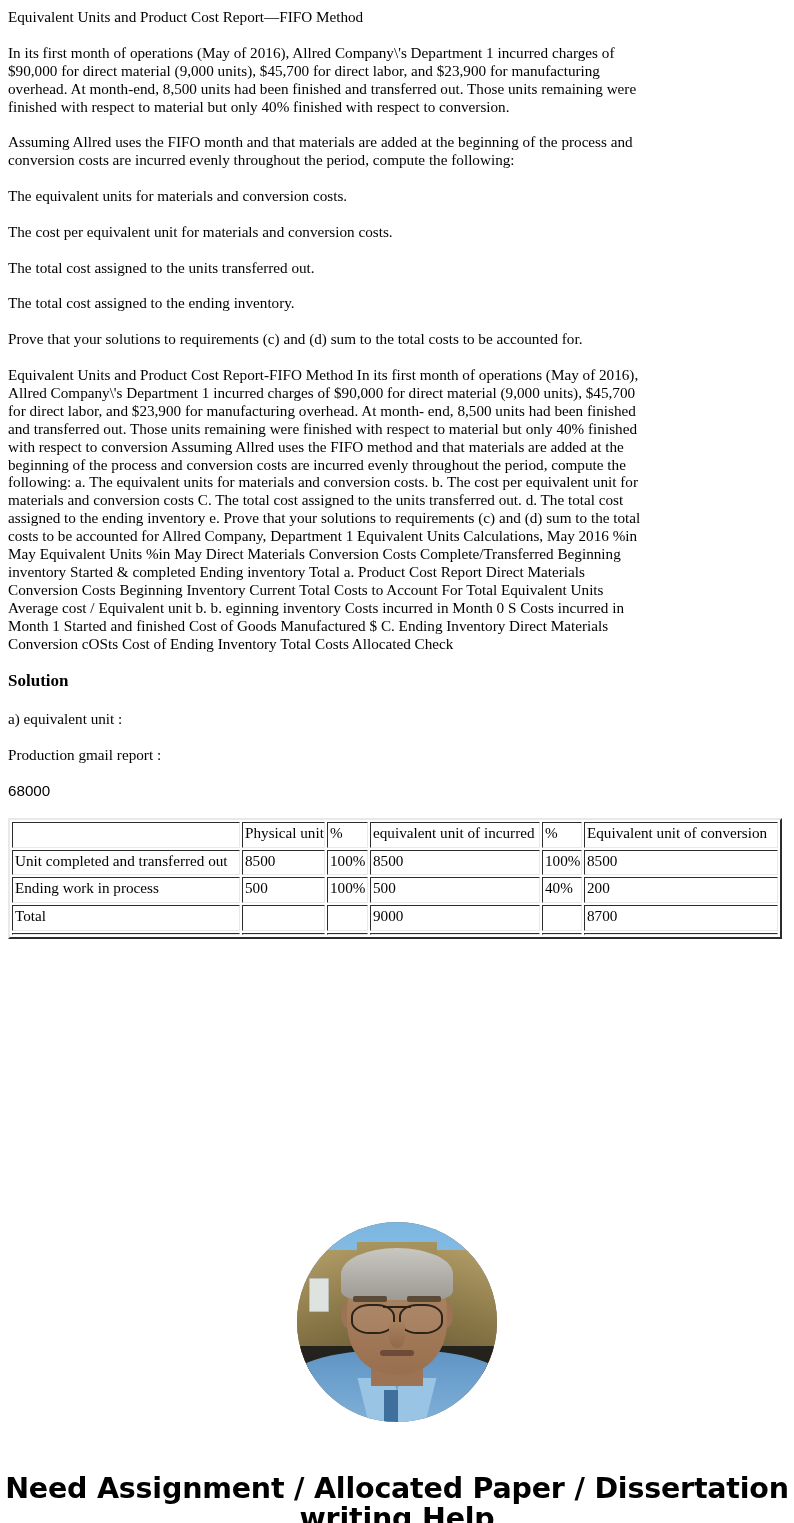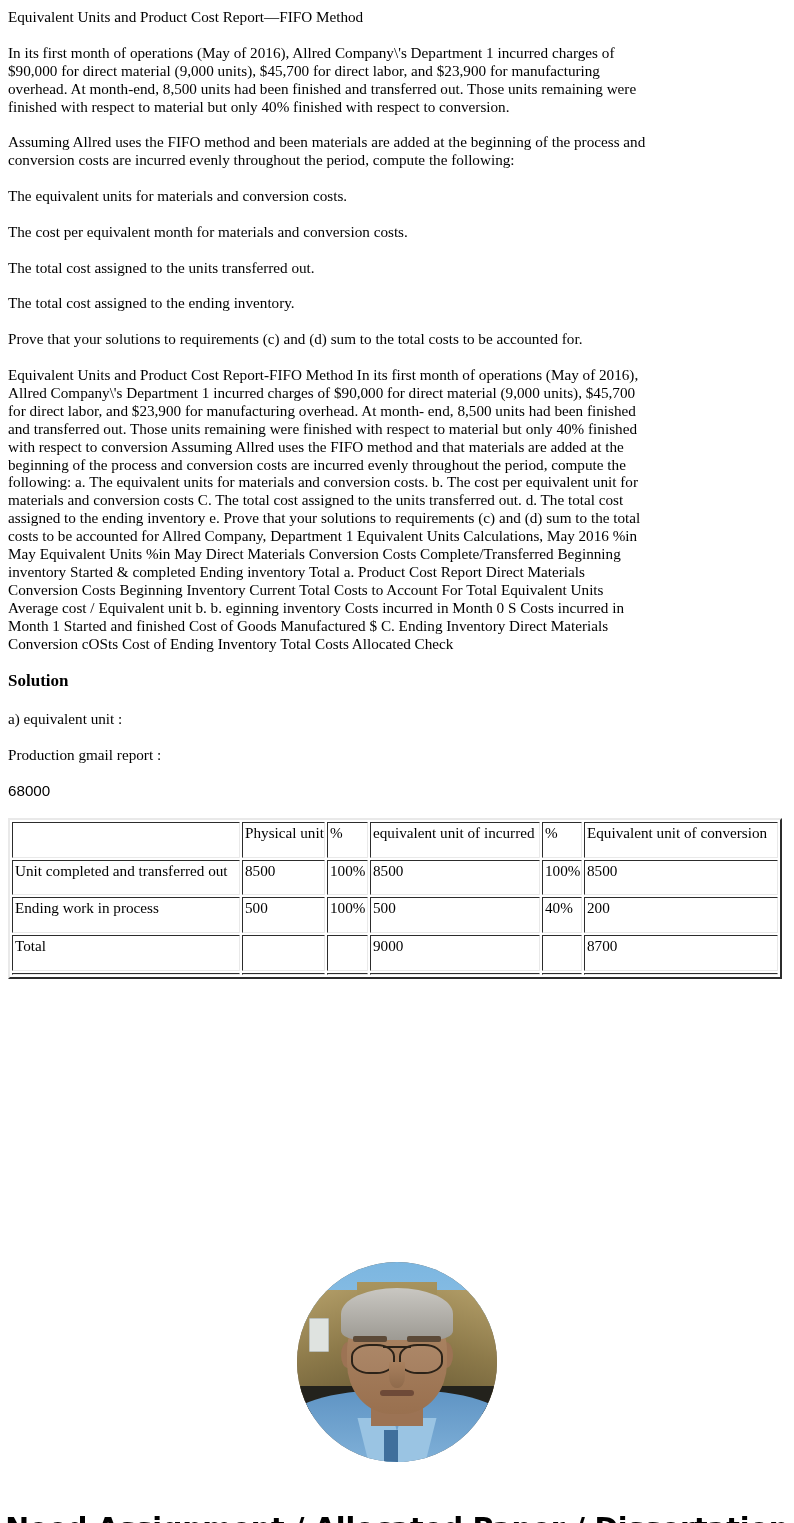--- a/index.html
+++ b/index.html
@@ -56,21 +56,21 @@
     margin: 0;
     width: 766px;
     table-layout: fixed;
     font-size: 15.2px;
     line-height: 17.9px;
     background: #ffffff;
   }
   table.report td {
     border: 1px inset #c0c0c0;
     border-color: #808080 #e9e9e9 #e9e9e9 #808080;
-    padding: 1px 2px 15px 2px;
+    padding: 1px 2px 5px 2px;
     vertical-align: top;
     overflow: hidden;
     white-space: nowrap;
     font-family: "Liberation Serif", "DejaVu Serif", serif;
     height: 17px;
   }
   table.report tr.spacer td { height: 0px; padding: 0; line-height: 0; font-size: 0; }
 
   col.c0 { width: 228px; }
   col.c1 { width: 83px; }
@@ -199,27 +199,27 @@
 <body>
 
 <div class="page">
 
   <p class="para">Equivalent Units and Product Cost Report—FIFO Method</p>
   <div class="gap"></div>
 
   <p class="para">In its first month of operations (May of 2016), Allred Company\'s Department 1 incurred charges of $90,000 for direct material (9,000 units), $45,700 for direct labor, and $23,900 for manufacturing overhead. At month-end, 8,500 units had been finished and transferred out. Those units remaining were finished with respect to material but only 40% finished with respect to conversion.</p>
   <div class="gap"></div>
 
-  <p class="para">Assuming Allred uses the FIFO method and been materials are added at the beginning of the process and conversion costs are incurred evenly throughout the period, compute the following:</p>
+  <p class="para">Assuming Allred uses the FIFO month and that materials are added at the beginning of the process and conversion costs are incurred evenly throughout the period, compute the following:</p>
   <div class="gap"></div>
 
   <p class="para">The equivalent units for materials and conversion costs.</p>
   <div class="gap"></div>
 
-  <p class="para">The cost per equivalent month for materials and conversion costs.</p>
+  <p class="para">The cost per equivalent unit for materials and conversion costs.</p>
   <div class="gap"></div>
 
   <p class="para">The total cost assigned to the units transferred out.</p>
   <div class="gap"></div>
 
   <p class="para">The total cost assigned to the ending inventory.</p>
   <div class="gap"></div>
 
   <p class="para">Prove that your solutions to requirements (c) and (d) sum to the total costs to be accounted for.</p>
   <div class="gap"></div>

